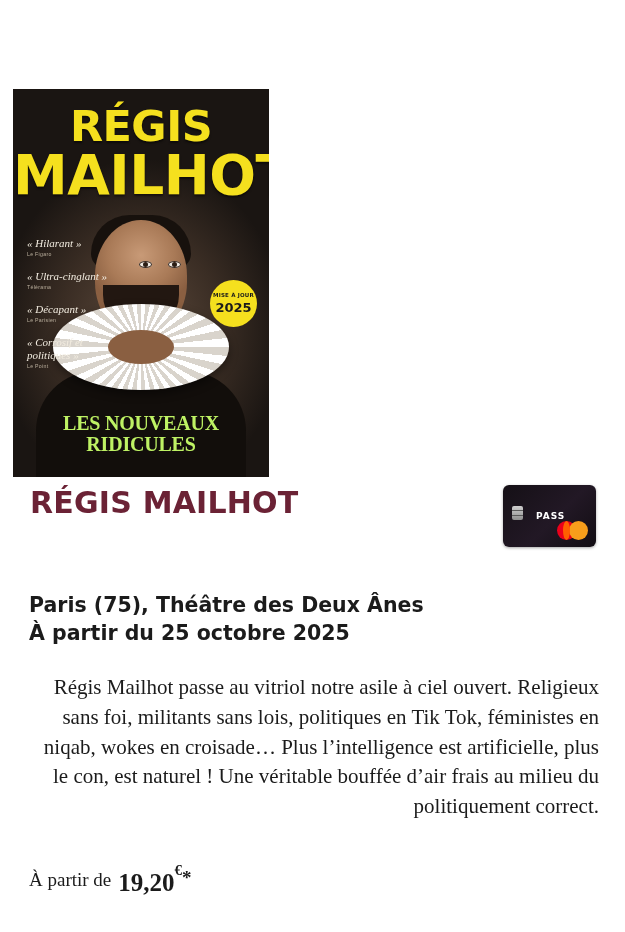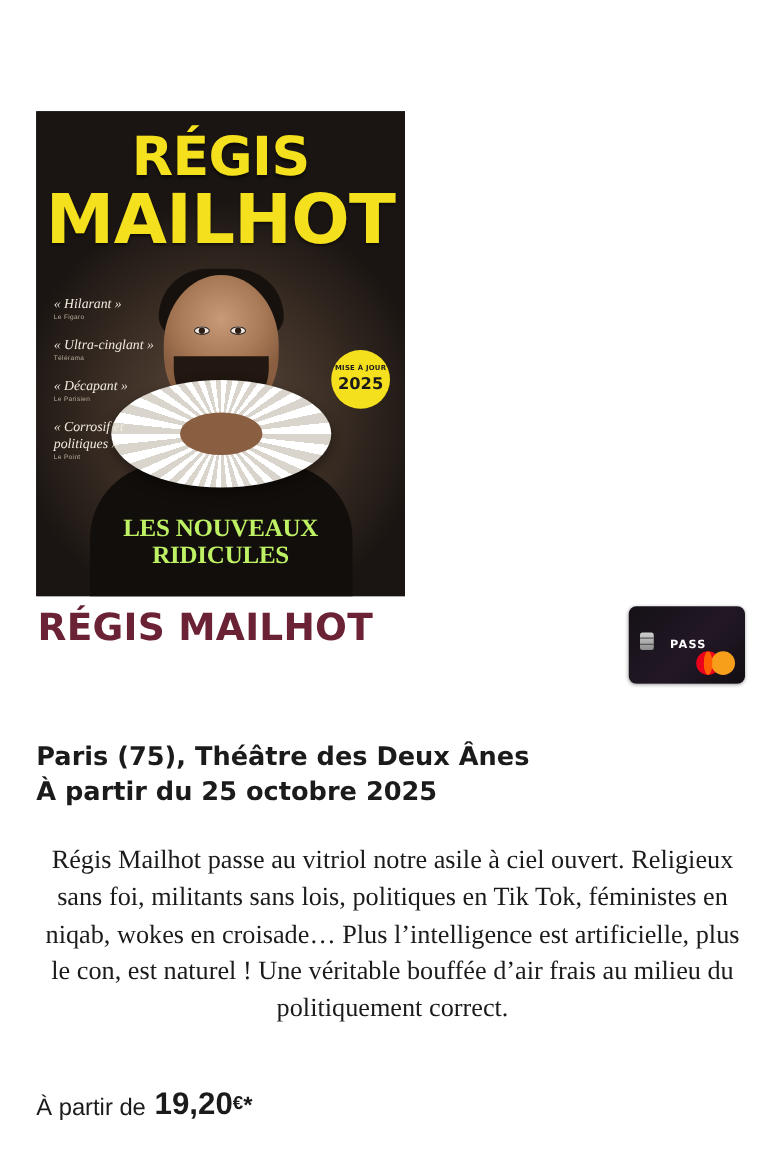--- a/index.html
+++ b/index.html
@@ -16,23 +16,23 @@
   .page {
     position: relative;
     width: 625px;
     height: 932px;
     background: #ffffff;
   }
 
   
   .poster {
     position: absolute;
-    left: 29px;
+    left: 13px;
     top: 89px;
-    width: 295px;
+    width: 256px;
     height: 388px;
     background: #161310;
     overflow: hidden;
   }
   .poster-bg {
     position: absolute;
     inset: 0;
     background:
       radial-gradient(ellipse 70% 55% at 50% 62%, #5d4a3c 0%, #3a2d24 45%, #1a1512 80%),
       linear-gradient(180deg, #241d18 0%, #120f0d 100%);
@@ -235,32 +235,32 @@
 
   .desc {
     position: absolute;
     left: 29px;
     top: 673px;
     width: 570px;
     color: #1b1b1b;
     font-family: "Liberation Serif", serif;
     font-size: 21px;
     line-height: 1.42;
-    text-align: center;
+    text-align: right;
   }
 
   .price {
     position: absolute;
     left: 29px;
     top: 869px;
     color: #1b1b1b;
-    font-family: Liberation Sans, sans-serif;
+    font-family: Liberation Serif, serif;
     font-size: 19px;
     display: flex;
-    align-items: flex-end;
+    align-items: flex-start;
   }
   .price .from { font-weight: normal; }
   .price .amount {
     font-weight: bold;
     font-size: 25px;
     margin-left: 7px;
   }
   .price .cur {
     font-weight: bold;
     font-size: 15px;

